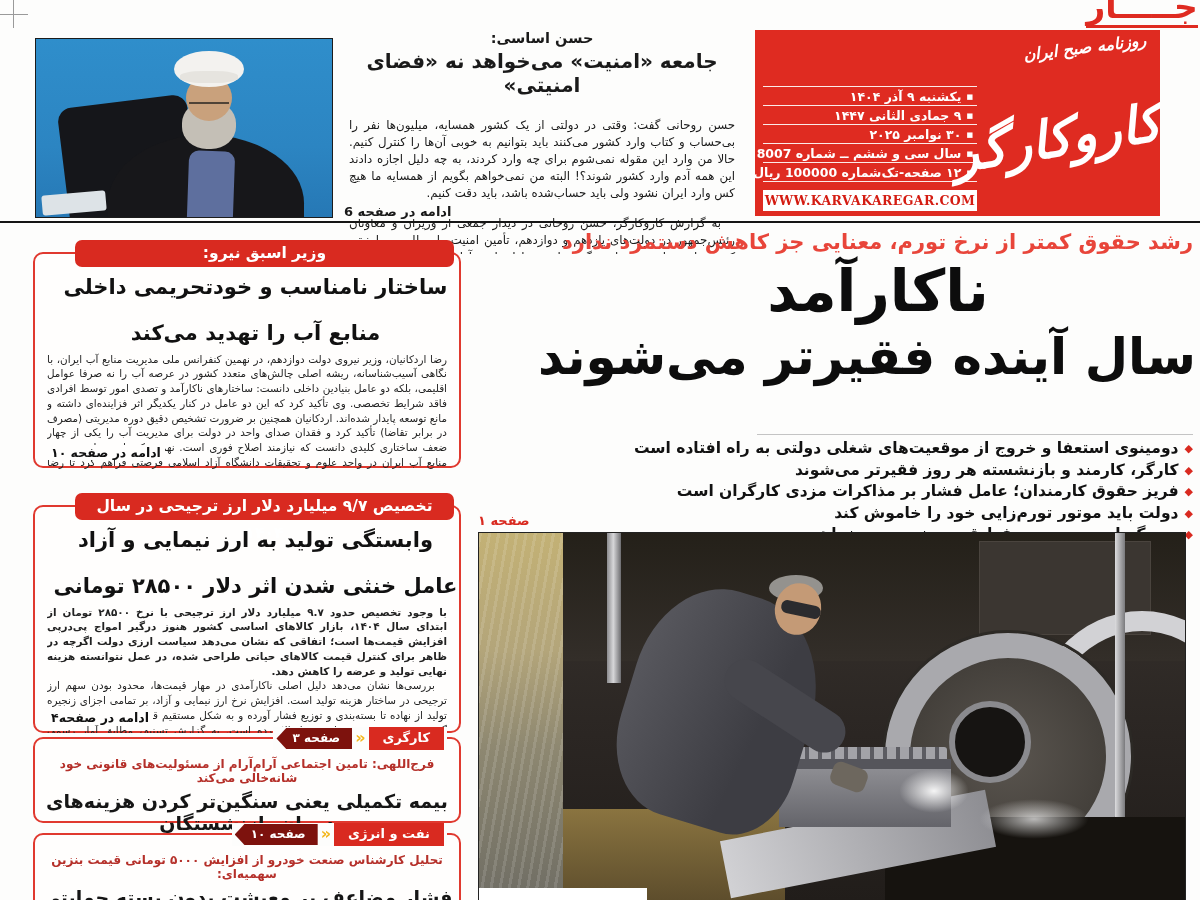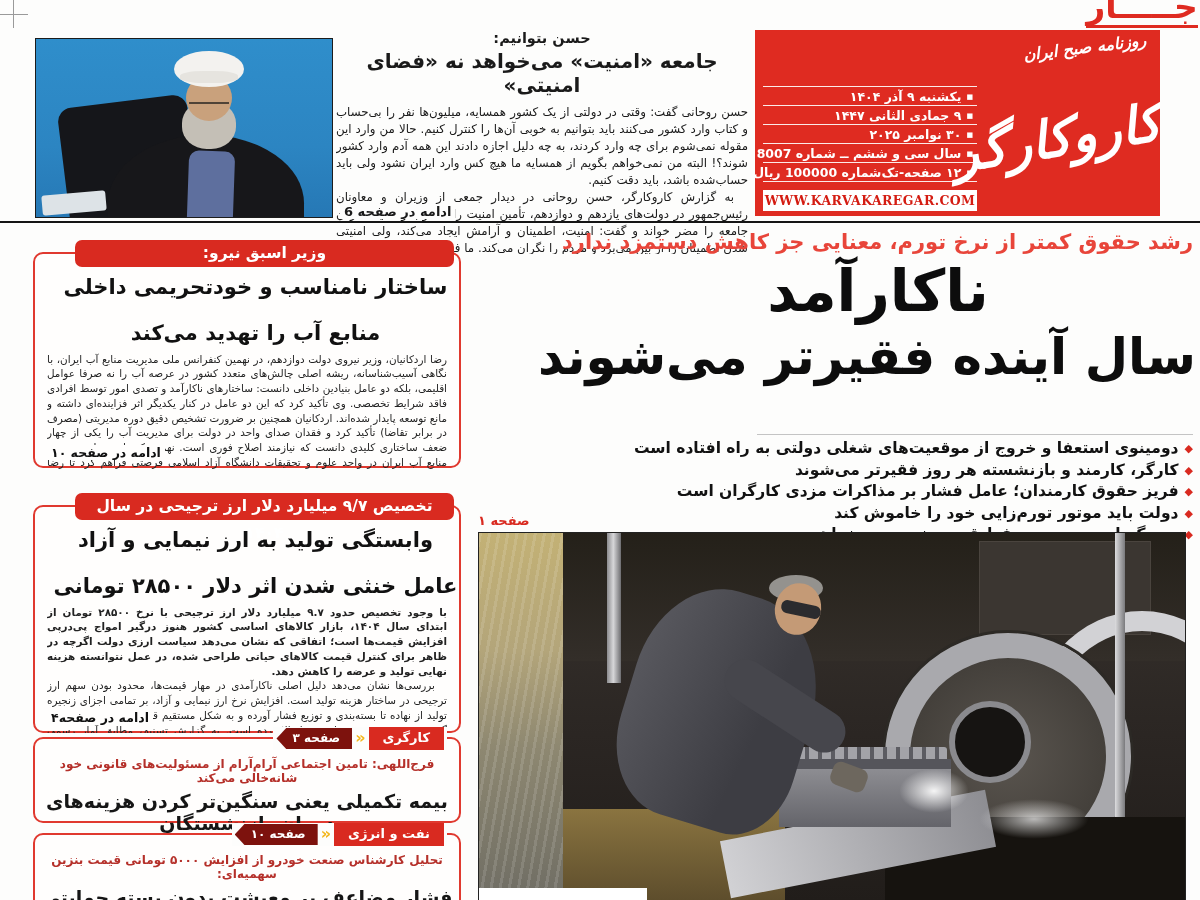--- a/index.html
+++ b/index.html
@@ -19,21 +19,21 @@
   .rphoto .face{position:absolute;left:150px;top:36px;width:46px;height:46px;background:#c9a17c;border-radius:50%;}
   .rphoto .glasses{position:absolute;left:153px;top:52px;width:40px;height:11px;border-bottom:2px solid #3a332c;opacity:.85;}
   .rphoto .turban{position:absolute;left:138px;top:12px;width:70px;height:36px;background:#f3f2ef;border-radius:50%;}
   .rphoto .tband{position:absolute;left:144px;top:32px;width:58px;height:12px;background:#e6e4df;border-radius:40%;}
   .rphoto .papers{position:absolute;left:6px;bottom:4px;width:64px;height:20px;background:#dde3e7;transform:rotate(-5deg);border-radius:3px;}
   
   .toparticle{position:absolute;left:336px;top:30px;width:412px;color:#1a1a1a;}
   .toparticle .kick{text-align:center;font-size:14.5px;font-weight:bold;}
   .toparticle .head{text-align:center;font-size:20px;font-weight:bold;margin-top:3px;}
   .toparticle .body{margin-top:7px;font-size:11.8px;line-height:1.44;text-align:justify;height:150px;overflow:hidden;}
-  .toparticle .body p{margin:0;}
+  .toparticle .body p{margin:13px;}
   .toparticle .body p + p{text-indent:14px;}
   .toparticle .cont{position:absolute;left:4px;top:174px;font-size:13px;font-weight:bold;background:#fdfdfc;padding:0 4px;}
   
   .masthead{position:absolute;left:755px;top:30px;width:405px;height:186px;background:#df2b21;overflow:hidden;}
   .masthead .tagline{position:absolute;right:14px;top:8px;color:#fff;font-size:16px;font-weight:bold;font-style:italic;transform:rotate(-7deg);}
   .masthead .title{position:absolute;right:4px;top:62px;color:#fff;font-size:52px;font-weight:bold;font-style:italic;
                    letter-spacing:-1px;transform:rotate(-9deg);transform-origin:top right;white-space:nowrap;z-index:1;}
   .masthead .dates{position:absolute;left:8px;top:56px;width:214px;z-index:2;}
   .masthead .drow{color:#fff;font-size:12.5px;font-weight:bold;text-align:right;padding:2px 4px 1px 2px;border-top:1px solid rgba(255,255,255,.9);white-space:nowrap;}
   .masthead .drow:last-of-type{border-bottom:1px solid rgba(255,255,255,.9);}
@@ -133,21 +133,21 @@
     <div class="shirt"></div>
     <div class="beard"></div>
     <div class="face"></div>
     <div class="glasses"></div>
     <div class="turban"></div>
     <div class="tband"></div>
     <div class="papers"></div>
   </div>
 
   <div class="toparticle">
-    <div class="kick">حسن بتوانیم:</div>
+    <div class="kick">حسن اساسی:</div>
     <div class="head">جامعه «امنیت» می‌خواهد نه «فضای امنیتی»</div>
     <div class="body">
       <p>حسن روحانی گفت: وقتی در دولتی از یک کشور همسایه، میلیون‌ها نفر را بی‌حساب و کتاب وارد کشور می‌کنند باید بتوانیم به خوبی آن‌ها را کنترل کنیم. حالا من وارد این مقوله نمی‌شوم برای چه وارد کردند، به چه دلیل اجازه دادند این همه آدم وارد کشور شوند؟! البته من نمی‌خواهم بگویم از همسایه ما هیچ کس وارد ایران نشود ولی باید حساب‌شده باشد، باید دقت کنیم.</p>
       <p>به گزارش کاروکارگر، حسن روحانی در دیدار جمعی از وزیران و معاونان رئیس‌جمهور در دولت‌های یازدهم و دوازدهم، تأمین امنیت را مطلوب و امنیتی کردن جامعه را مضر خواند و گفت: امنیت، اطمینان و آرامش ایجاد می‌کند، ولی امنیتی شدن اطمینان را از بین می‌برد و مردم را نگران می‌کند. ما فضای امنیتی نمی‌خواهیم، ما فضای امن می‌خواهیم.</p>
     </div>
     <div class="cont">ادامه در صفحه 6</div>
   </div>
 
   <div class="masthead">
     <div class="tagline">روزنامه صبح ایران</div>

